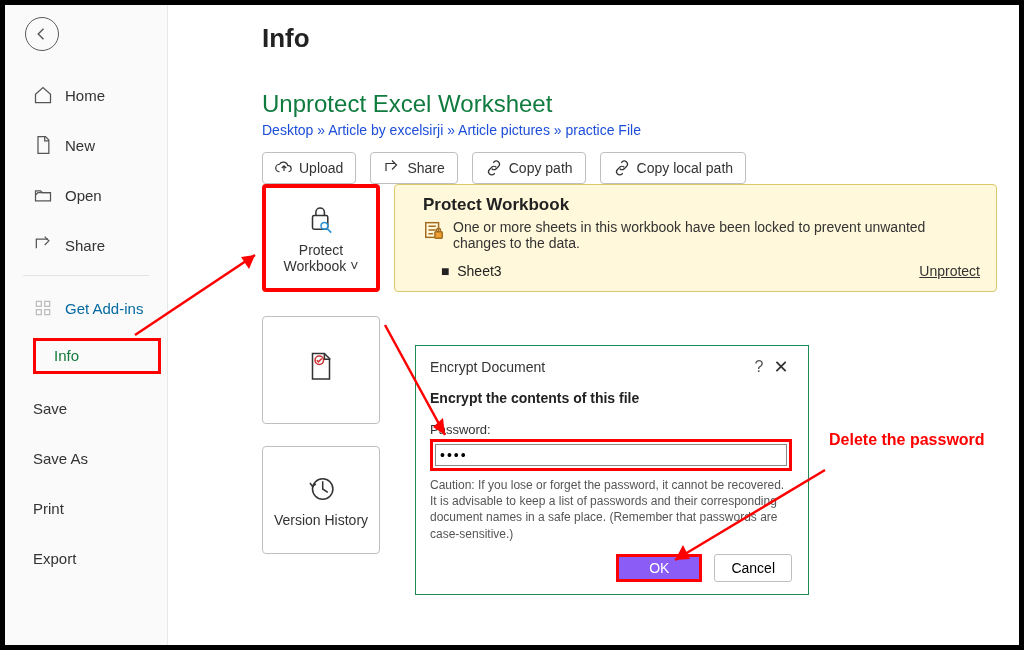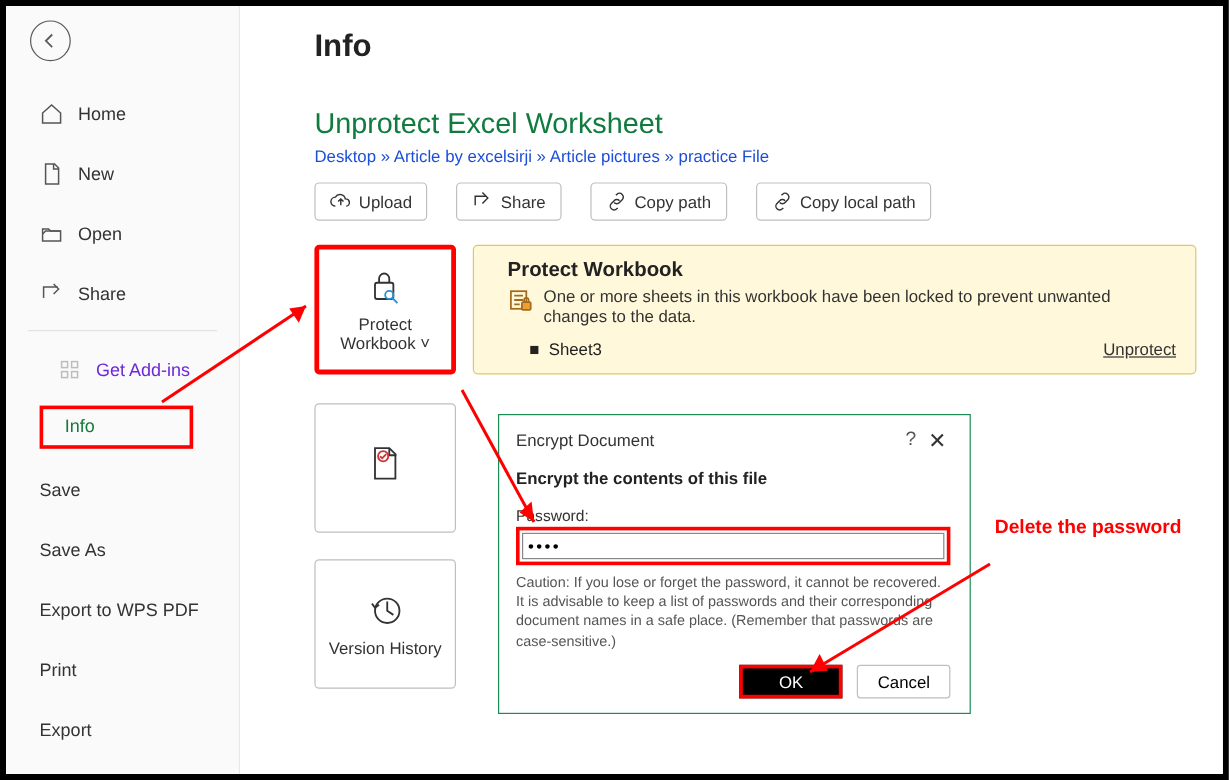--- a/index.html
+++ b/index.html
@@ -1,33 +1,33 @@
 <!DOCTYPE html>
 <html><head>
 <meta charset="utf-8">
 <style>
   * { box-sizing: border-box; margin: 0; padding: 0; font-family: "Segoe UI", Arial, sans-serif; }
   body { background: #000; width: 1024px; height: 650px; overflow: hidden; }
   .frame { position: relative; background: #fff; width: 1014px; height: 640px; margin: 5px; }
-  .sidebar { position: absolute; left: 0; top: 0; width: 195px; height: 100%; background: #fafafa; border-right: 1px solid #e8e8e8; padding-top: 12px; }
+  .sidebar { position: absolute; left: 0; top: 0; width: 163px; height: 100%; background: #fafafa; border-right: 1px solid #e8e8e8; padding-top: 12px; }
   .back-btn { width: 34px; height: 34px; border: 1.5px solid #5a5a5a; border-radius: 50%; margin-left: 20px; display:flex; align-items:center; justify-content:center; cursor:pointer; }
   .back-btn svg { width: 18px; height: 18px; }
   .side-list { margin-top: 24px; }
   .side-item { display:flex; align-items:center; height: 40px; padding-left: 28px; font-size: 15px; color: #333; cursor:pointer; margin-bottom: 10px; }
   .side-item span.icon { width: 20px; height: 20px; margin-right: 12px; display:inline-flex; align-items:center; justify-content:center; }
-  .side-item.disabled { color: #6d28d9; margin-left: 15px; }
+  .side-item.disabled { color: #0369a1; }
   .side-item.disabled .icon svg { stroke: #bdbdbd; }
   .side-sep { border-top: 1px solid #e3e3e3; margin: 2px 18px 12px 18px; }
   .side-info-box { border: 3px solid #ff0000; width: 128px; margin-left: 28px; padding: 6px 18px; }
   .side-info-box .label { color: #167a3d; font-size: 15px; }
   .main { position:absolute; left: 195px; top: 0; right:0; bottom:0; padding: 18px 22px 0 62px; background:#fff; overflow:hidden; }
   .page-title { font-size: 26px; font-weight: 600; color:#222; margin-bottom: 36px; }
   .doc-title { font-size: 24px; color:#0f7b3e; margin-bottom: 4px; }
   .breadcrumb { font-size: 14px; color:#1d4ed8; margin-bottom: 14px; }
-  .action-row { display:flex; gap: 24px; margin-bottom: 20px; }
+  .action-row { display:flex; gap: 14px; }
   .pill-btn { border:1px solid #bfbfbf; border-radius: 4px; background:#fff; padding: 6px 12px; display:flex; align-items:center; font-size:14px; color:#333; cursor:pointer; }
   .pill-btn .icon { width:18px; height:18px; margin-right:6px; display:inline-flex; }
   .card-row { display:flex; align-items:stretch; gap: 14px; }
   .tile { border:1px solid #bfbfbf; border-radius:4px; width: 118px; height: 108px; display:flex; flex-direction:column; align-items:center; justify-content:center; font-size:14px; color:#333; cursor:pointer; text-align:center; padding: 6px; background:#fff; }
   .tile .ticon { width: 34px; height:34px; margin-bottom:6px; }
   .tile.redbox { border: 4px solid #ff0000; }
   .protect-panel { flex:1; background:#fff8da; border:1px solid #d9c96b; border-radius:4px; padding: 10px 16px 12px 28px; position:relative; }
   .protect-panel h3 { font-size:17px; font-weight:600; color:#222; margin-bottom:4px; }
   .protect-desc { display:flex; font-size:14px; color:#333; }
   .protect-desc .picon { width:22px; margin-right:8px; }
@@ -39,21 +39,21 @@
   .dialog-head { display:flex; align-items:center; margin-bottom:12px; }
   .dialog-head .title { flex:1; font-size:14px; color:#333; }
   .dialog-head .q { width:22px; text-align:center; color:#555; font-size:16px; }
   .dialog-head .x { width:22px; text-align:center; font-size:18px; color:#333; cursor:pointer; }
   .dialog .sub { font-size:14px; font-weight:600; color:#222; margin-bottom:16px; }
   .dialog .plabel { font-size:13px; color:#333; margin-bottom:2px; }
   .dialog .pwbox { border:3px solid #ff0000; padding:2px; margin-bottom:6px; }
   .dialog .pwbox input { width:100%; border:1px solid #888; padding:2px 4px; font-size:14px; letter-spacing:2px; }
   .dialog .caution { font-size:12px; color:#555; line-height:1.35; margin-bottom: 12px; }
   .dialog-btns { display:flex; justify-content:flex-end; gap:12px; }
-  .ok-btn { background:#000000; color:#fff; border:3px solid #ff0000; padding: 3px 30px; font-size:14px; cursor:pointer; }
+  .ok-btn { background:#8b5cf6; color:#fff; border:3px solid #ff0000; padding: 3px 30px; font-size:14px; cursor:pointer; }
   .cancel-btn { background:#fff; border:1px solid #bfbfbf; padding:4px 16px; font-size:14px; cursor:pointer; border-radius:3px; }
   .annot { position:absolute; color:#ff0000; font-weight:700; font-size:16px; text-align:center; line-height:1.2; }
   svg.arrow { position:absolute; pointer-events:none; }
   svg.arrow line, svg.arrow path { stroke:#ff0000; stroke-width:2.5; }
   svg.arrow polygon { fill:#ff0000; }
 </style>
 </head>
 <body>
 
 <div class="frame">
@@ -113,23 +113,20 @@
         <span>Get Add-ins</span>
       </div>
       <div class="side-info-box">
         <span class="label">Info</span>
       </div>
       <div class="side-item" style="margin-top:14px">
         <span>Save</span>
       </div>
       <div class="side-item">
         <span>Save As</span>
-      </div>
-      <div class="side-item">
-        <span>Export to WPS PDF</span>
       </div>
       <div class="side-item">
         <span>Print</span>
       </div>
       <div class="side-item">
         <span>Export</span>
       </div>
     </div>
   </div>
 

